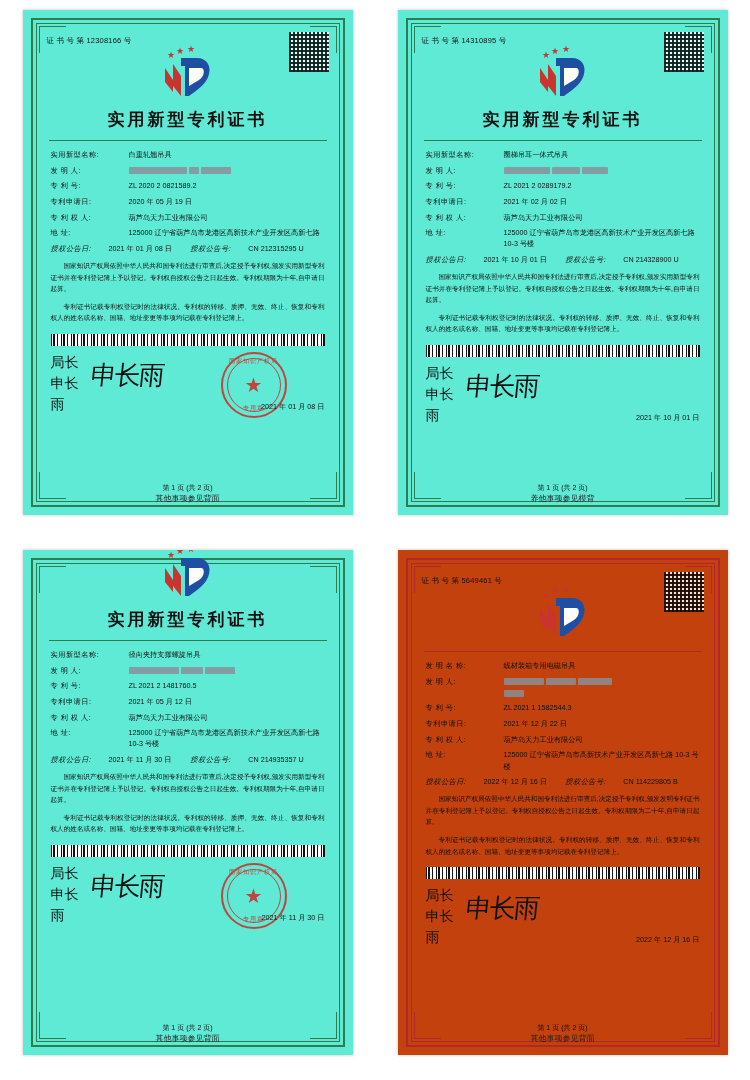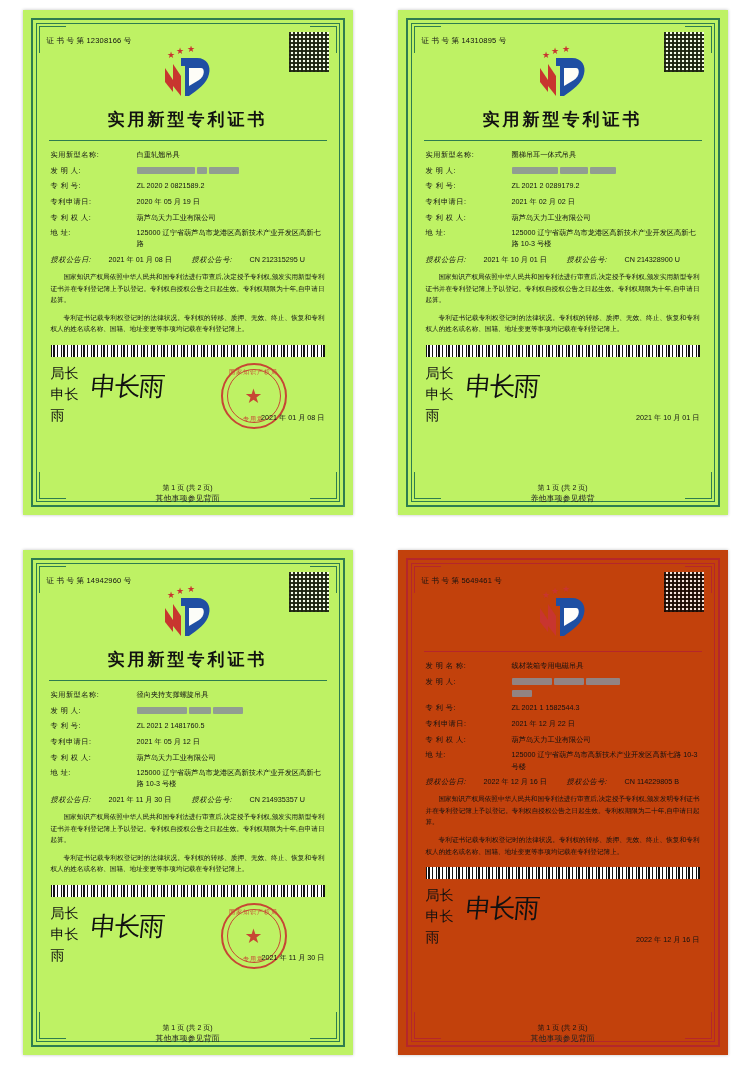--- a/index.html
+++ b/index.html
@@ -2,21 +2,21 @@
 <html><head>
 <meta charset="utf-8">
 <style>
   html,body{margin:0;padding:0;background:#ffffff;}
   body{width:750px;height:1080px;font-family:"Liberation Sans","DejaVu Sans",sans-serif;}
   .grid{display:grid;grid-template-columns:1fr 1fr;grid-template-rows:1fr 1fr;width:750px;height:1080px;}
   .cell{position:relative;display:flex;align-items:flex-start;justify-content:center;overflow:hidden;}
 
   
   .cert{position:relative;width:330px;height:505px;background:#fdfdf7;box-shadow:0 0 3px rgba(0,0,0,.25);margin-top:10px;overflow:hidden;}
-  .cert.green{background:#bef264;}
+  .cert.green{background:#5eead4;}
   .cert.red{background:#c2410c;}
 
   
   .border-outer{position:absolute;left:8px;top:8px;right:8px;bottom:8px;border:2px solid #2e7d4f;}
   .border-inner{position:absolute;left:13px;top:13px;right:13px;bottom:13px;border:1px solid #2e7d4f;}
   .red .border-outer{border-color:#b5262b;}
   .red .border-inner{border-color:#b5262b;}
 
   .corner{position:absolute;width:26px;height:26px;border:1px solid #2e7d4f;}
   .red .corner{border-color:#b5262b;}
@@ -37,21 +37,21 @@
   .logo{width:100%;display:flex;justify-content:center;margin-top:-26px;}
   .logo svg{display:block;}
 
   .title{text-align:center;font-size:17px;font-weight:bold;color:#111;letter-spacing:3px;margin-top:6px;font-family:"DejaVu Sans",sans-serif;}
   .title.wide{letter-spacing:7px;}
 
   .rule{height:1px;background:#2e7d4f;margin:9px 2px 8px 2px;}
   .red .rule{background:#b5262b;}
 
   .fields{font-size:7.2px;color:#111;line-height:1.55;padding:0 4px;}
-  .frow{display:flex;margin-bottom:4.5px;gap:8px;}
+  .frow{display:flex;margin-bottom:4.5px;}
   .flabel{width:78px;flex:none;letter-spacing:.5px;}
   .fval{flex:1;}
   .redact{display:inline-block;height:7px;background:#8a8f99;border-radius:1px;vertical-align:middle;opacity:.85;}
   .frow.two{justify-content:space-between;}
   .frow.two .half{display:flex;width:49%;}
   .frow.two .half .flabel{width:58px;font-style:italic;}
 
   .para{font-size:6.6px;color:#111;line-height:1.75;text-indent:13px;padding:0 4px;margin-top:6px;text-align:justify;}
 
   .barcode{height:12px;margin:10px 4px 0 4px;background:repeating-linear-gradient(90deg,#111 0 1px,#fff 1px 2px,#111 2px 4px,#fff 4px 6px,#111 6px 7px,#fff 7px 10px);}
@@ -260,24 +260,20 @@
     <div class="watermark">CNIPA</div>
     <div class="cert green">
       <div class="border-outer"></div>
       <div class="border-inner"></div>
       <div class="corner tl"></div>
       <div class="corner tr"></div>
       <div class="corner bl"></div>
       <div class="corner br"></div>
 
       <div class="content">
-        <div class="topline">
-          <div class="certno">证 书 号 第 14942960 号</div>
-          <div class="qr"></div>
-        </div>
 
         <div class="logo">
           <svg width="74" height="56" viewBox="0 0 74 56">
             <path d="M30 12 L46 12 C56 12 60 20 58 28 C56 38 46 44 38 50 L34 50 L34 20 L30 20 Z" fill="#1f4fa3"></path>
             <path d="M38 22 L50 22 C54 22 54 30 48 34 L38 40 Z" fill="#fcfdf8"></path>
             <path d="M22 18 L30 30 L30 50 L22 40 Z" fill="#c8352f"></path>
             <path d="M14 22 L22 34 L22 46 L14 36 Z" fill="#c8352f"></path>
             <text x="16" y="12" fill="#c8352f" font-size="9">★</text>
             <text x="25" y="8" fill="#c8352f" font-size="9">★</text>
             <text x="36" y="6" fill="#c8352f" font-size="9">★</text>

